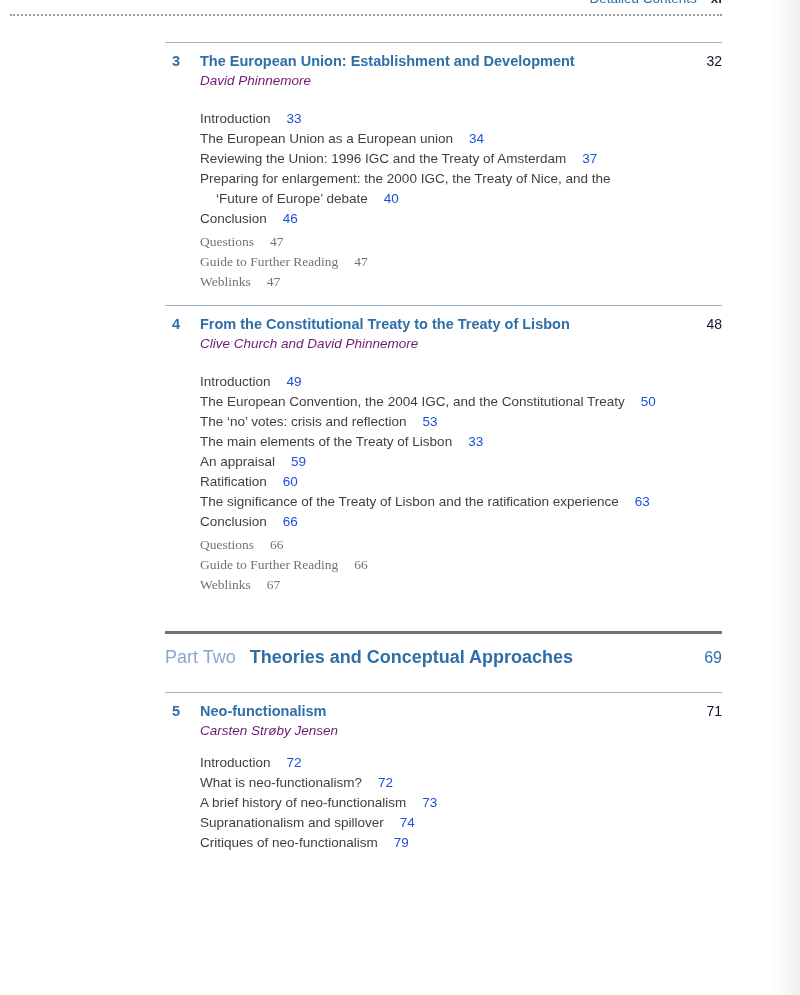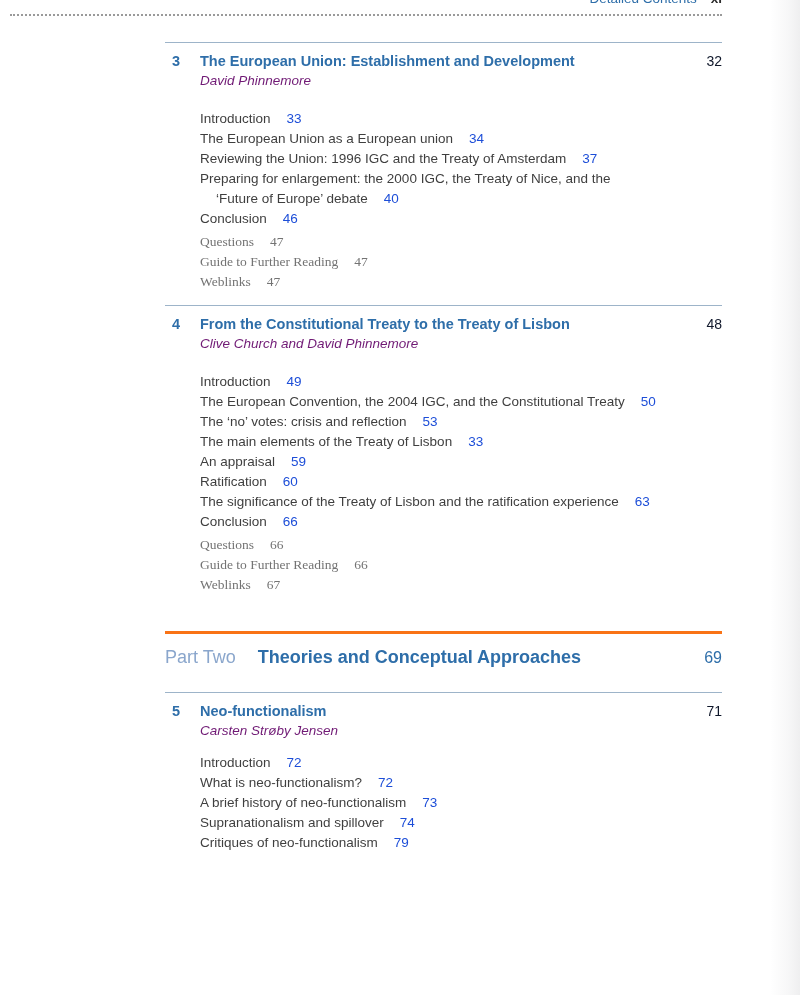--- a/index.html
+++ b/index.html
@@ -44,24 +44,24 @@
   }
   .sections{margin-top:18px;margin-left:35px;}
   .ch5 .sections{margin-top:12px;}
   .endmatter{margin-top:3px;margin-left:35px;}
   .row{display:flex;justify-content:flex-start;align-items:baseline;line-height:20px;}
   .row .t{font-size:13.5px;color:#3f3f3f;padding-right:16px;}
   .row .t.indent{padding-left:16px;}
   .row .p{font-size:13.5px;color:#1d4ed8;white-space:nowrap;}
   .endmatter .row .t,.endmatter .row .p{color:#737373;font-family:Liberation Serif, serif;}
   
-  .part{border-top:3px solid #f97316;padding-top:10px;margin-top:36px;}
+  .part{border-top:3px solid #737373;padding-top:10px;margin-top:36px;}
   .part-row{display:flex;align-items:baseline;line-height:26px;}
   .part-label{color:#8aa6cc;font-size:18px;}
-  .part-title{color:#2e6ea9;font-size:18px;font-weight:700;margin-left:22px;flex:1;}
+  .part-title{color:#2e6ea9;font-size:18px;font-weight:700;margin-left:14px;flex:1;}
   .part-page{color:#2e6ea9;font-size:16px;margin-left:12px;}
 </style>
 </head>
 <body>
 
 <div class="page-edge"></div>
 
 <header>
   <div class="runhead">
     <span class="rh-title">Detailed Contents</span><span class="rh-page">xi</span>

